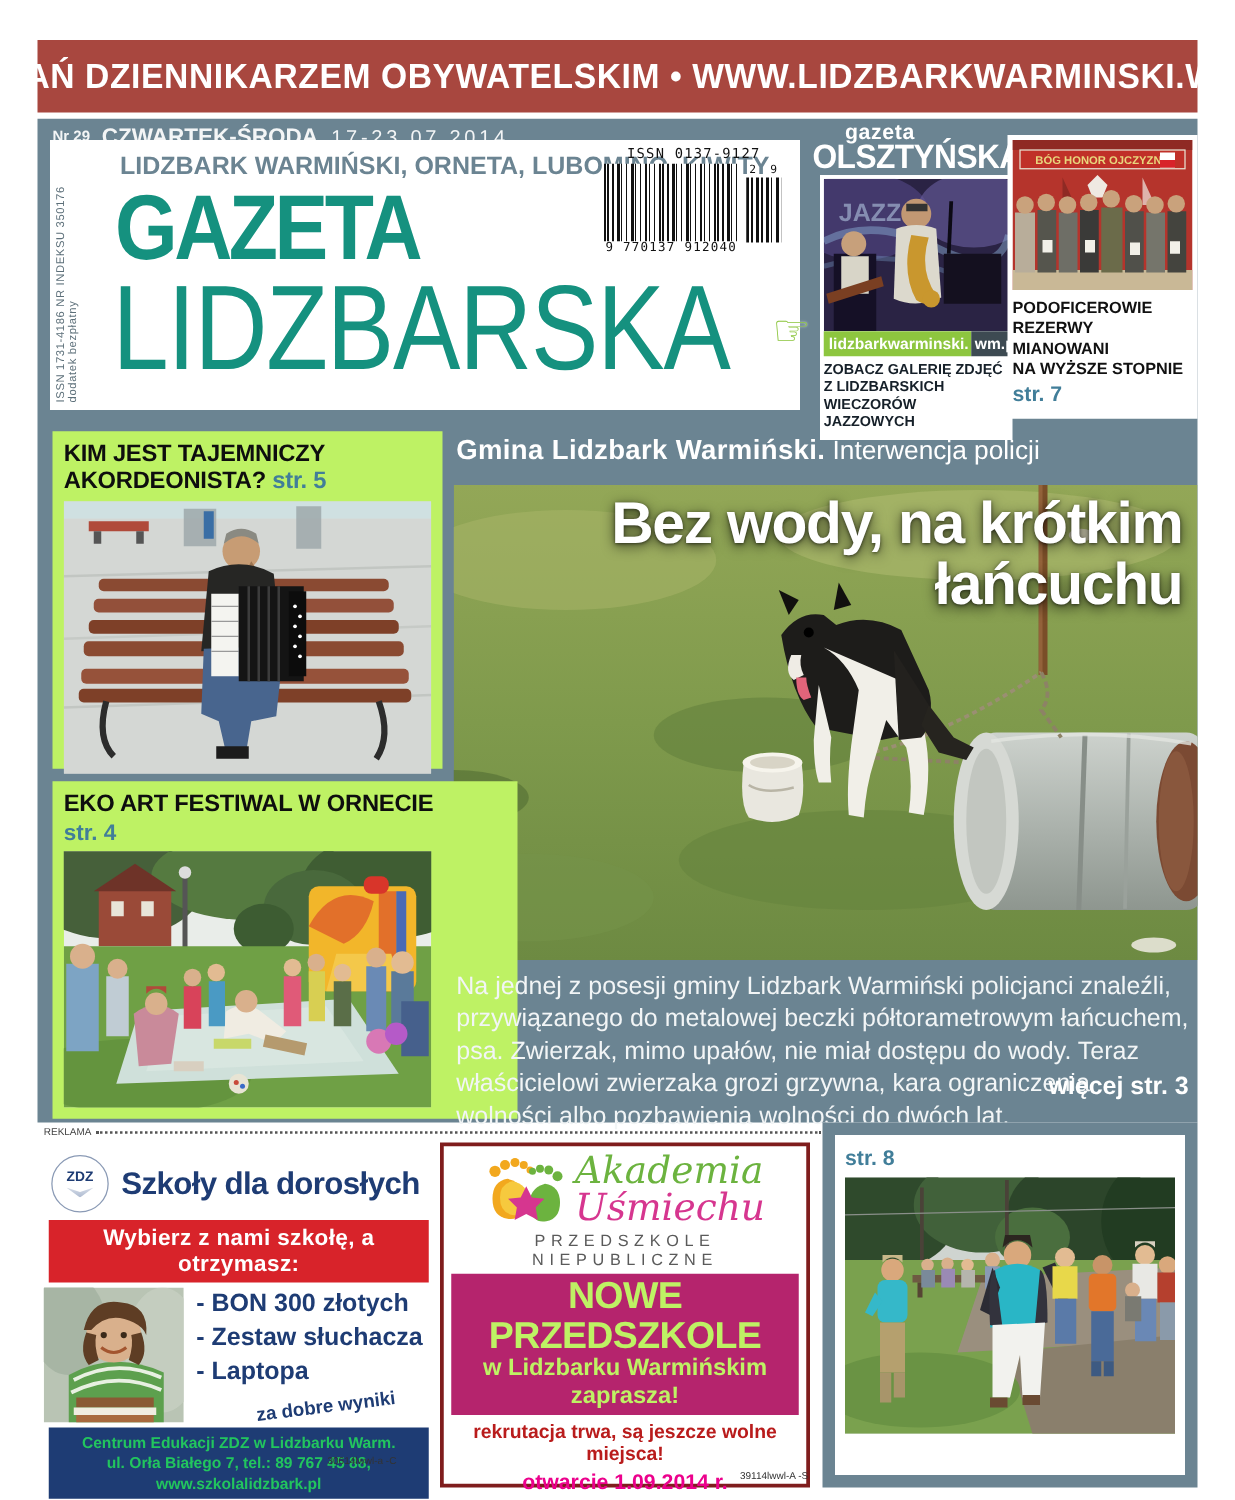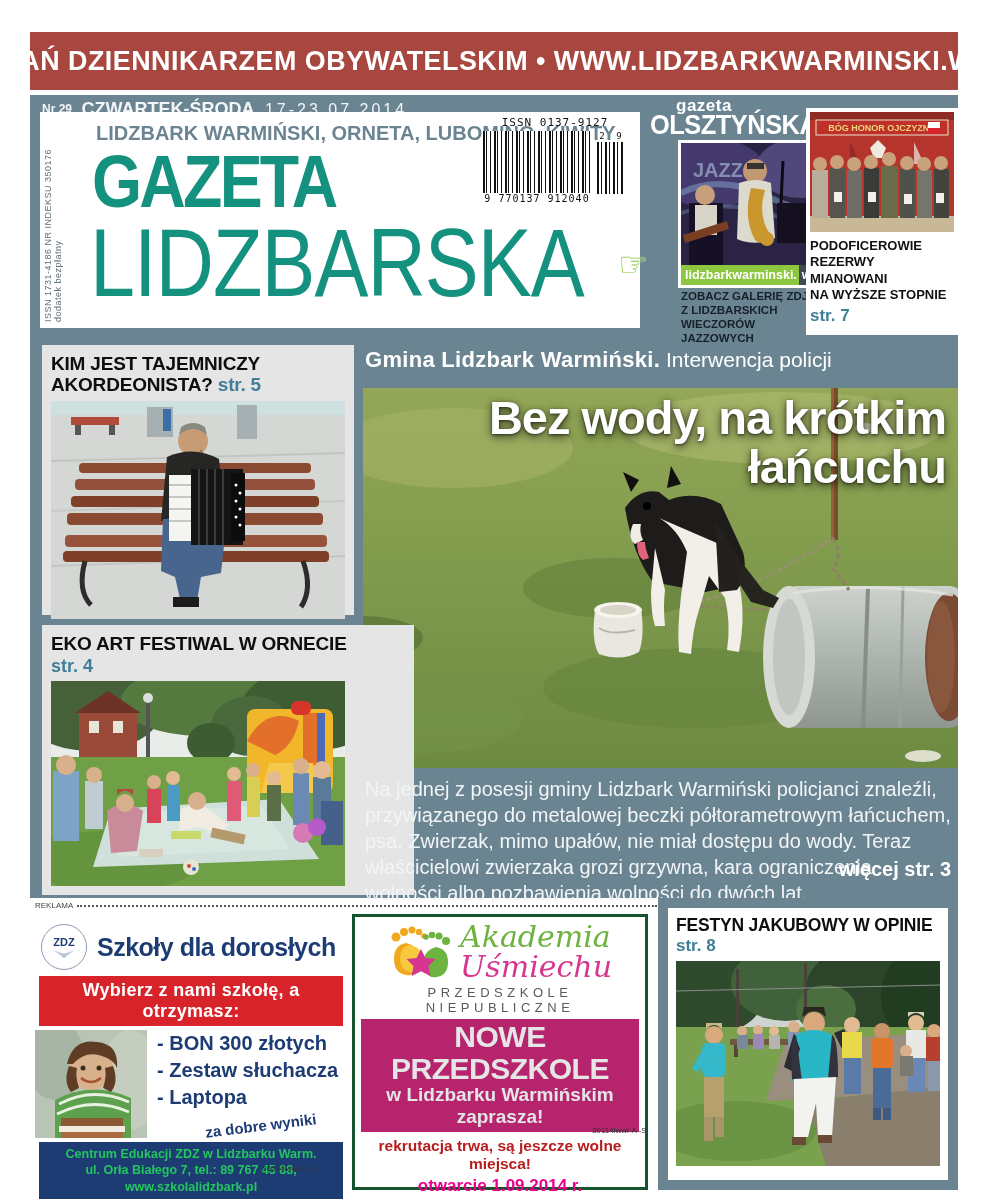--- a/index.html
+++ b/index.html
@@ -41,34 +41,34 @@
   .bc-addon{width:30px;}
   .bc-addon .n{font-family:"DejaVu Sans Mono",monospace;font-size:9px;letter-spacing:3px;color:#111;}
   .bc-add-bars{width:28px;height:52px;margin-top:1px;
     background:repeating-linear-gradient(90deg,#111 0 2px,#fff 2px 4px,#111 4px 5px,#fff 5px 8px);}
 
   .badge{left:650px;top:98px;color:#fff;line-height:.9;}
   .badge .b1{font-size:17px;font-weight:bold;margin-left:26px;letter-spacing:.5px;}
   .badge .b2{font-size:27px;font-weight:bold;letter-spacing:-.5px;display:inline-block;transform:scaleX(.94);transform-origin:left;}
   .badge .blk{display:inline-block;width:13px;height:19px;background:#fff;margin-left:4px;vertical-align:-2px;}
 
-  .jazz-card{left:678px;top:140px;width:154px;height:148px;background:#fff;padding:3px;box-sizing:border-box;}
+  .jazz-card{left:656px;top:140px;width:154px;height:212px;background:#fff;padding:3px;box-sizing:border-box;}
   .jazz-photo{width:148px;height:122px;overflow:hidden;}
   .urlstrip{width:148px;height:20px;display:flex;font-size:12.5px;font-weight:bold;line-height:20px;}
   .urlstrip .g{background:#8dc63f;color:#fff;padding:0 2px 0 4px;}
   .urlstrip .d{background:#3d4a52;color:#fff;padding:0 3px;flex:1;}
   .jazz-cap{font-size:11.5px;font-weight:700;color:#162029;line-height:1.22;margin-top:4px;}
   .hand{left:618px;top:244px;color:#8dc63f;font-size:34px;text-shadow:0 0 2px #fff;}
 
   .army-card{left:806px;top:108px;width:152px;height:227px;background:#fff;padding:4px;box-sizing:border-box;}
   .army-title{font-size:13px;font-weight:800;color:#111;line-height:1.25;margin-top:6px;}
   .pageref{color:#417e99;font-weight:800;}
   .army-card .pageref{font-size:17px;display:block;margin-top:3px;}
 
-  .teaser-card{background:#e5e5e5;padding:9px;box-sizing:border-box;}
+  .teaser-card{background:#bef264;padding:9px;box-sizing:border-box;}
   .card1{left:42px;top:345px;width:312px;height:270px;}
   .card2{left:42px;top:625px;width:372px;height:270px;}
   .teaser-title{font-size:19px;font-weight:800;color:#0e0e0e;line-height:1.1;letter-spacing:-.2px;}
   .teaser-title .pageref{font-size:19px;}
   .card2 .pageref{display:block;font-size:18px;margin:1px 0 4px 0;}
 
   .kicker{left:365px;top:347px;color:#fff;font-size:21px;white-space:nowrap;}
   .kicker b{font-size:22px;letter-spacing:.3px;}
 
   .mainphoto{left:363px;top:388px;width:595px;height:480px;}
@@ -94,31 +94,31 @@
   .zdz-redbar{margin:2px 4px;background:#d8232a;color:#fff;font-weight:bold;font-size:18px;
     text-align:center;padding:4px 0;letter-spacing:.3px;}
   .zdz-body{display:flex;margin:4px 4px 0 0;}
   .zdz-photo{width:112px;height:108px;}
   .zdz-bullets{flex:1;color:#1e3c74;font-weight:bold;font-size:20px;line-height:1.35;padding-left:10px;}
   .zdz-note{display:inline-block;transform:rotate(-7deg);font-size:15px;margin-left:48px;margin-top:-4px;}
   .zdz-footer{margin:4px 4px;background:#1e3c74;color:#22c55e;font-weight:bold;font-size:12.5px;
     text-align:center;padding:4px 2px;line-height:1.3;}
   .adid{font-size:8px;color:#333;}
   .zdz-id{left:262px;top:1164px;}
-  .aka-id{left:592px;top:1126px;}
+  .aka-id{left:592px;top:1176px;}
 
   
-  .aka{left:352px;top:914px;width:296px;height:276px;background:#fff;border:3px solid #14532d;
+  .aka{left:352px;top:914px;width:296px;height:276px;background:#fff;border:3px solid #7f1d1d;
     box-sizing:border-box;text-align:center;}
   .aka-logo-row{display:flex;align-items:center;justify-content:center;gap:6px;margin-top:4px;}
   .aka-brand{font-family:"DejaVu Serif",serif;font-style:italic;line-height:1.0;text-align:left;}
   .aka-brand .a1{color:#6cb33f;font-size:30px;}
   .aka-brand .a2{color:#d6368f;font-size:30px;}
   .aka-sub{font-size:13px;color:#5a5a5a;letter-spacing:4.5px;margin-top:2px;}
-  .aka-banner{background:#b5246d;color:#e5e5e5;margin:4px 6px 0 6px;padding:2px 0 4px 0;}
+  .aka-banner{background:#b5246d;color:#bef264;margin:4px 6px 0 6px;padding:2px 0 4px 0;}
   .aka-banner .l1{font-size:30px;font-weight:800;letter-spacing:-.5px;line-height:1.05;}
   .aka-banner .l2{font-size:19px;font-weight:bold;}
   .aka-p1{color:#b91c1c;font-weight:800;font-size:15.5px;margin-top:5px;}
   .aka-p2{color:#ec008c;font-weight:800;font-size:17px;margin-top:3px;}
 
   
   .festyn-card{left:668px;top:908px;width:280px;height:272px;background:#fff;padding:8px;box-sizing:border-box;}
   .festyn-card .teaser-title{font-size:17.5px;}
   .festyn-card .pageref{display:block;font-size:17px;margin:1px 0 5px 0;}
 
@@ -510,21 +510,20 @@
       <div class="l2">w Lidzbarku Warmińskim zaprasza!</div>
     </div>
     <div class="aka-p1">rekrutacja trwa, są jeszcze wolne miejsca!</div>
     <div class="aka-p2">otwarcie 1.09.2014 r.</div>
 
   </div>
   <div class="abs adid aka-id">39114lwwl-A  -S</div>
 
   <div class="abs festyn-grey"></div>
   <div class="abs teaser-card festyn-card">
-    <div class="teaser-title">FESTYN JAKUBOWY W OPINIE</div>
     <span class="pageref">str. 8</span>
     <svg width="264" height="205" viewBox="0 0 264 205" preserveAspectRatio="none">
       <rect width="264" height="205" fill="#cfd4d0"></rect>
       <ellipse cx="30" cy="30" rx="60" ry="45" fill="#2f4a2c"></ellipse>
       <ellipse cx="110" cy="22" rx="55" ry="38" fill="#41613a"></ellipse>
       <ellipse cx="190" cy="28" rx="60" ry="44" fill="#2c452a"></ellipse>
       <ellipse cx="250" cy="35" rx="45" ry="50" fill="#223c22"></ellipse>
       <ellipse cx="150" cy="48" rx="30" ry="24" fill="#4a6e3e"></ellipse>
       <rect x="60" y="8" width="3" height="60" fill="#4a4238"></rect>
       <rect x="128" y="2" width="3" height="64" fill="#4a4238"></rect>

